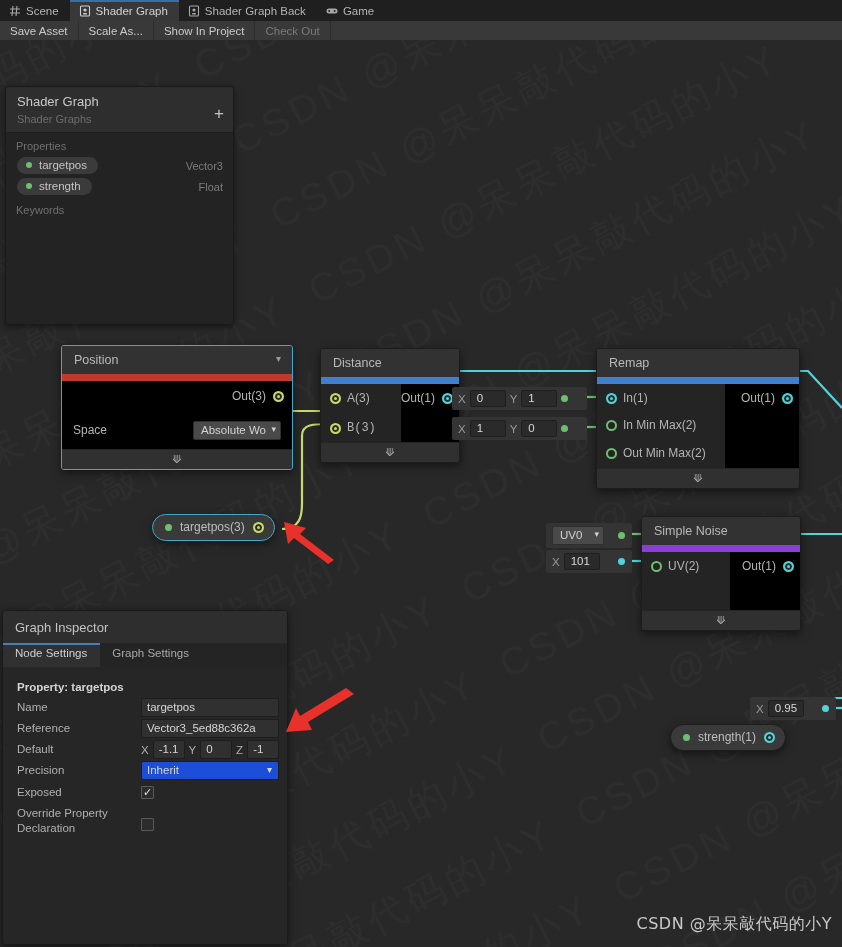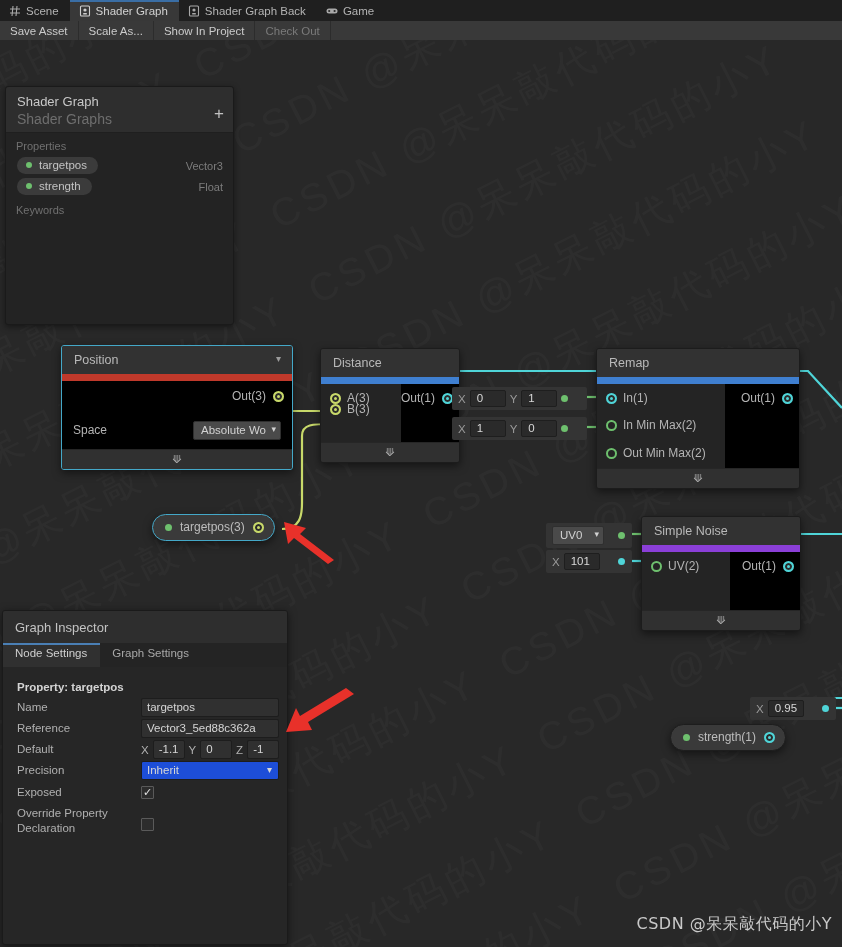--- a/index.html
+++ b/index.html
@@ -58,21 +58,21 @@
   .blackboard {
     position: absolute; left: 5px; top: 46px; width: 229px; height: 239px;
     background: #232323; border: 1px solid #1a1a1a; border-radius: 3px;
     box-shadow: 0 2px 6px rgba(0,0,0,.45);
   }
   .bb-head {
     height: 46px; background: #2e2e2e; border-bottom: 1px solid #1f1f1f;
     padding: 5px 10px 0 11px; position: relative; border-radius: 3px 3px 0 0;
   }
   .bb-title { font-size: 13px; color: #c8c8c8; line-height: 19px; }
-  .bb-sub { font-size: 14px; color: #6e6e6e; line-height: 16px; }
+  .bb-sub { font-size: 11px; color: #6e6e6e; line-height: 16px; }
   .bb-plus {
     position: absolute; right: 9px; top: 20px; font-size: 17px; color: #c2c2c2;
     line-height: 14px; font-weight: 300;
   }
   .bb-sec { font-size: 11px; color: #707070; padding: 7px 0 3px 10px; }
   .prop-row { display: flex; align-items: center; padding: 2px 10px 2px 11px; }
   .pill {
     display: flex; align-items: center; gap: 7px;
     background: #3b3b3b; border-radius: 9px; padding: 2px 11px 3px 9px;
     font-size: 11.5px; color: #c3c3c3;
@@ -353,21 +353,21 @@
       </div>
       <div class="node-bar" style="background:#3f7fd0"></div>
       <div class="node-body" style="height:58px;">
         <div style="position:absolute; left:0; top:0; width:80px; height:58px; background:#242424;"></div>
         <div class="port-row" style="position:absolute; left:0; top:1px; width:140px;">
           <span class="pt filled" style="left:9px; top:8px;"></span>
           <span class="port-label slot-in">A(3)</span>
           <span class="port-label slot-out">Out(1)</span>
           <span class="pt cy filled" style="right:8px; top:8px;"></span>
         </div>
-        <div class="port-row" style="position:absolute; left:0; top:12px; width:140px;">
+        <div class="port-row" style="position:absolute; left:0; top:31px; width:140px;font-family:Liberation Mono, monospace;">
           <span class="pt filled" style="left:9px; top:8px;"></span>
           <span class="port-label slot-in">B(3)</span>
         </div>
       </div>
       <div class="node-foot">
         <span class="chev">⟱</span>
       </div>
     </div>
 
     <div class="vecwidget" style="left:452px; top:347px; width:135px;">

